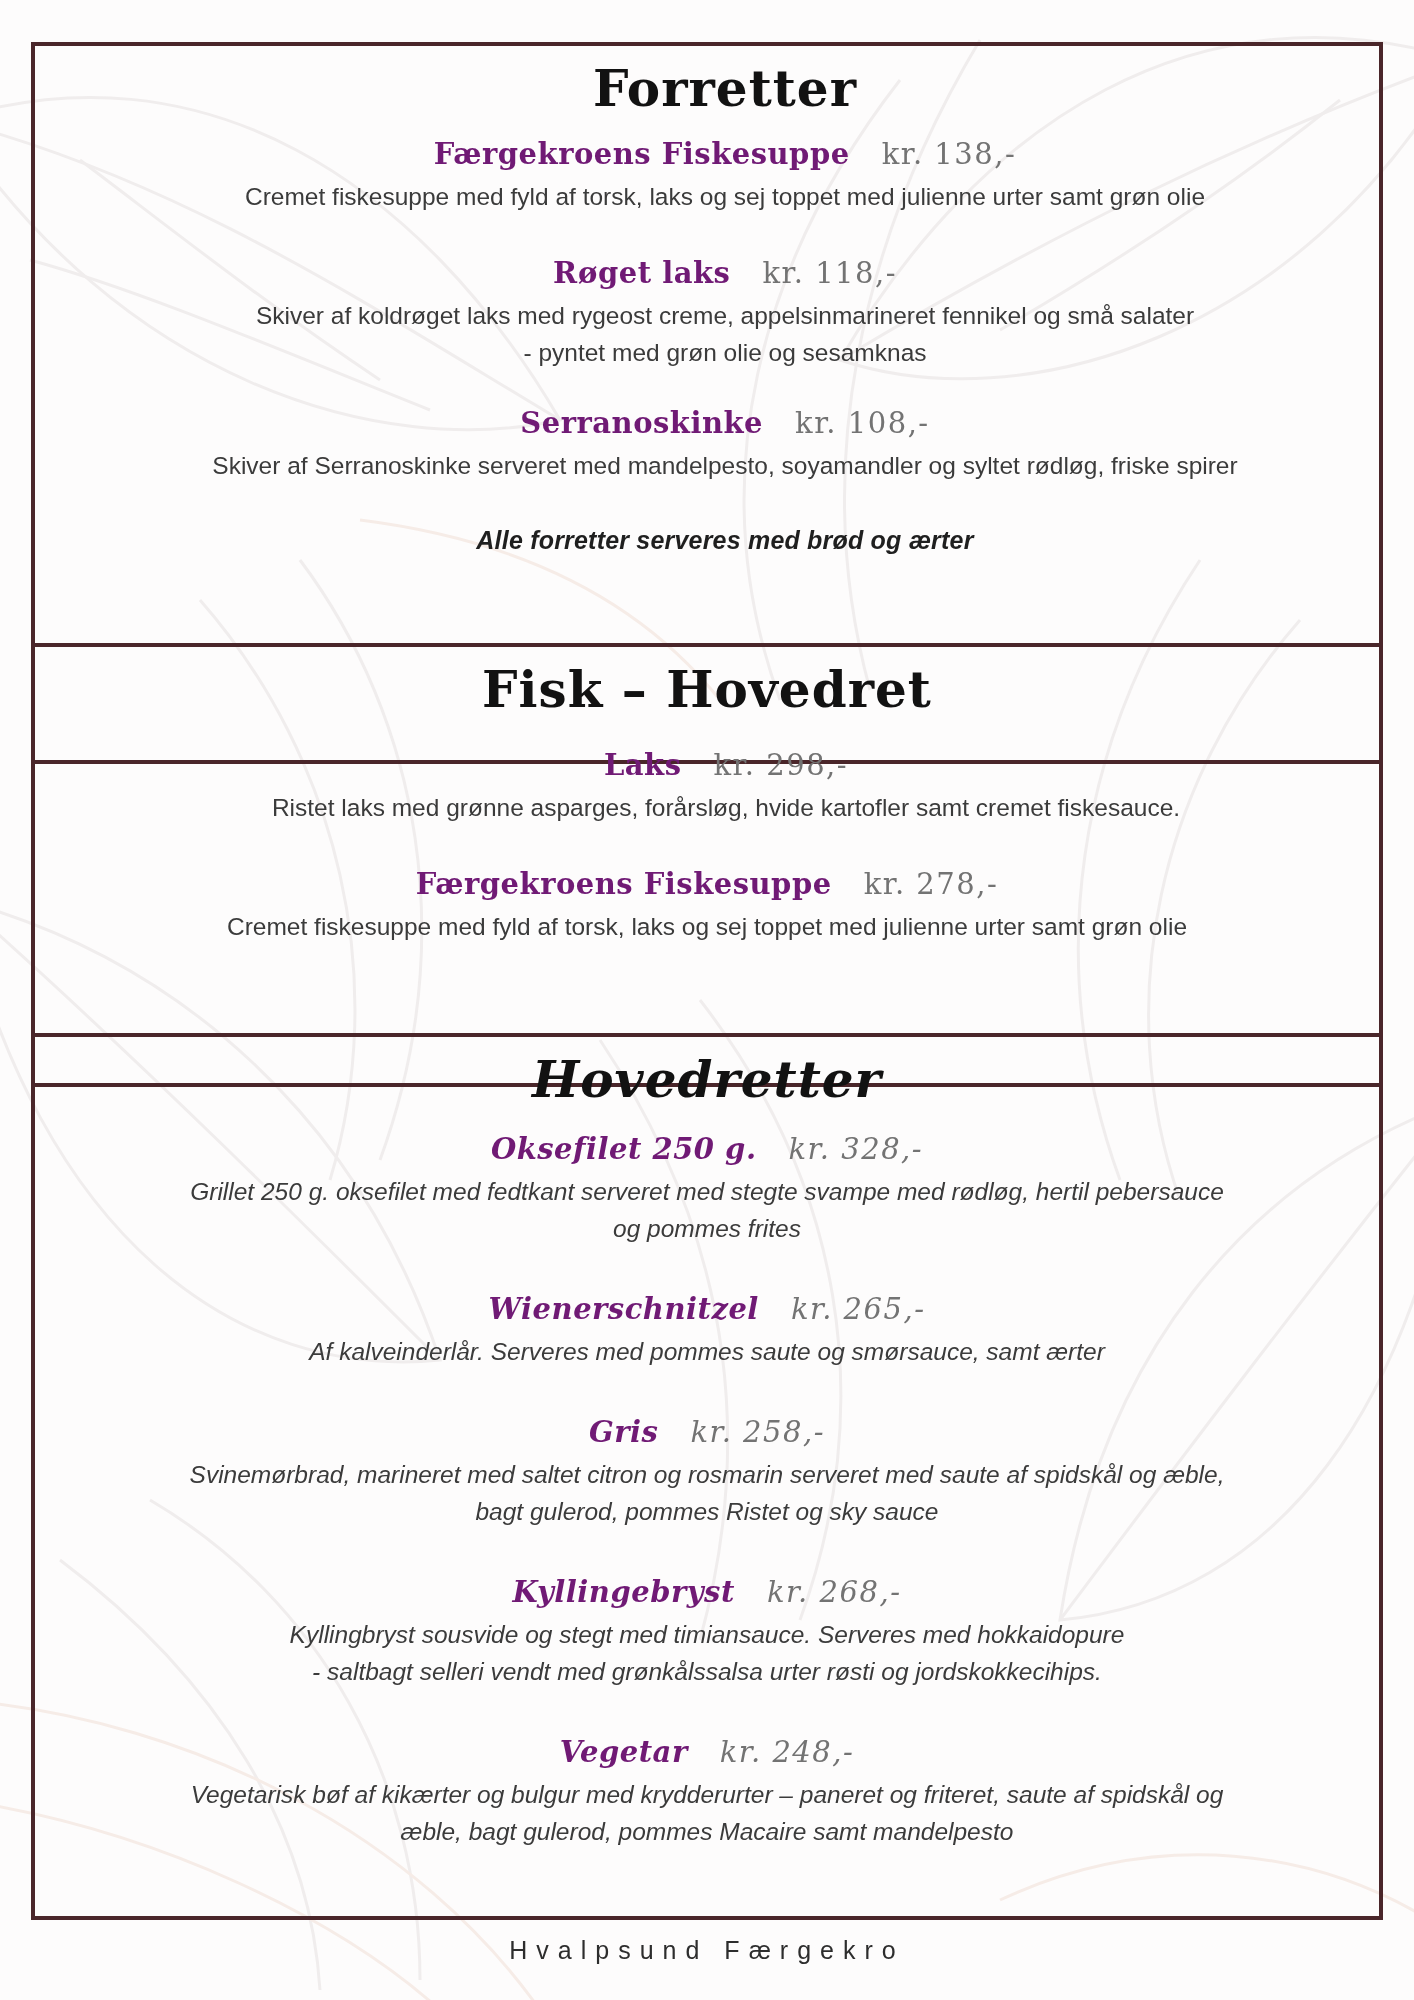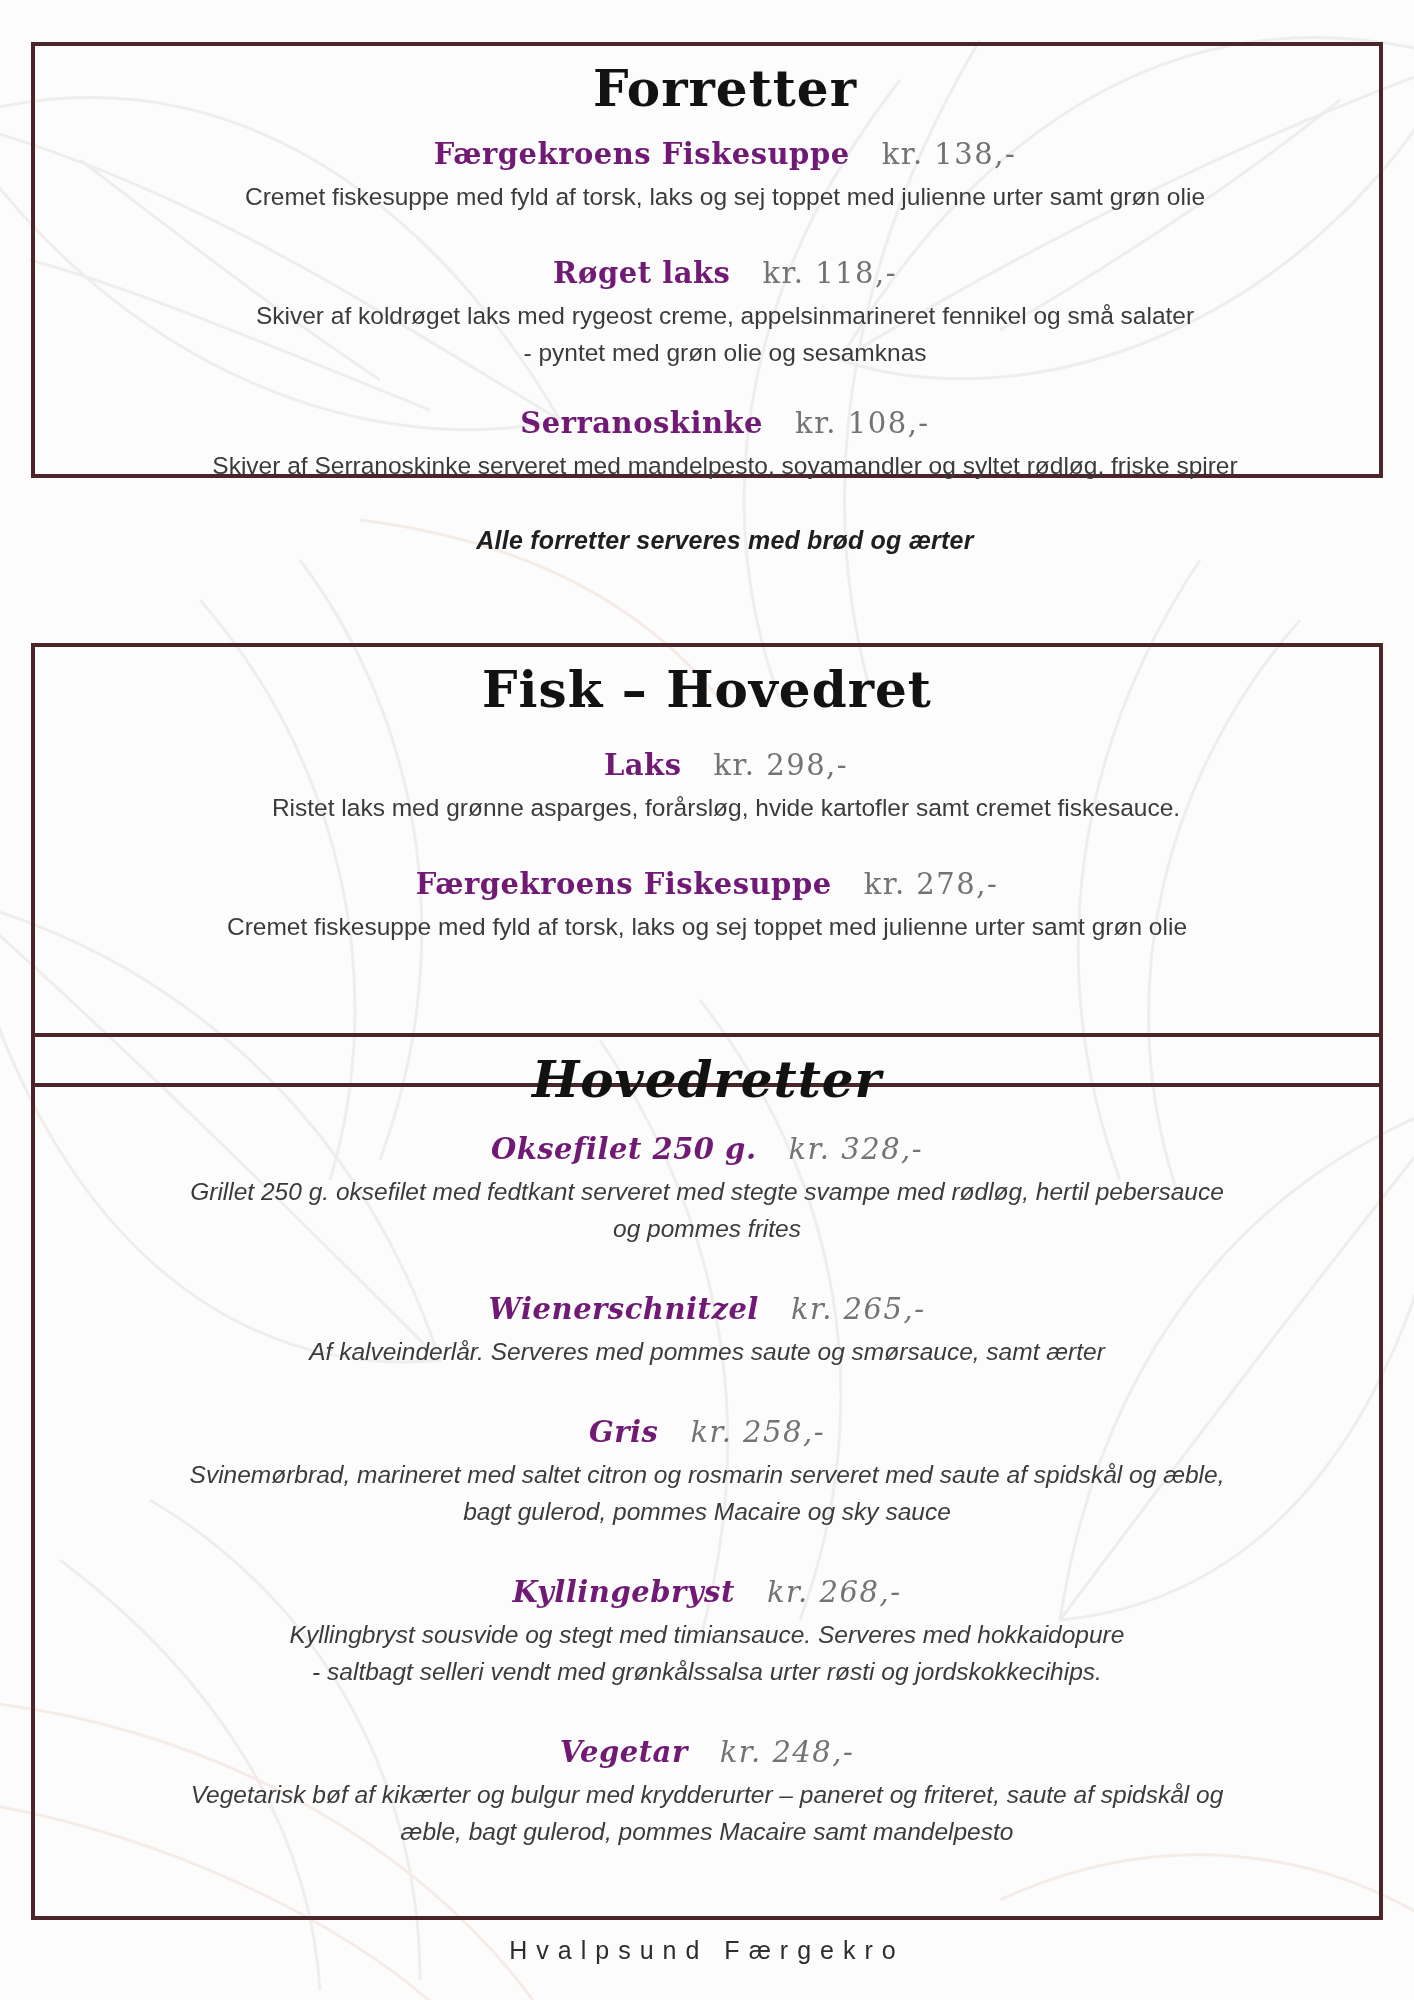--- a/index.html
+++ b/index.html
@@ -12,21 +12,21 @@
   }
   .watermark{
     position:absolute;inset:0;z-index:0;pointer-events:none;
   }
   .menu-box{
     position:absolute;left:31px;width:1352px;
     border:4px solid #4a262a;
     box-sizing:border-box;text-align:center;
     z-index:1;background:transparent;
   }
-  #box-forretter{top:42px;height:436px;padding-left:36px;}
+  #box-forretter{top:42px;height:722px;padding-left:36px;}
   #box-fisk{top:643px;height:444px;}
   #box-hovedretter{top:1033px;height:887px;font-style:italic;}
 
   .section-title{
     font-family:"DejaVu Serif","Liberation Serif",serif;
     font-weight:700;font-size:50px;line-height:62px;
     color:#121212;letter-spacing:1px;margin-top:12px;
   }
   .menu-item{margin-top:44px;}
   .item-header{font-size:29px;line-height:36px;white-space:nowrap;}
@@ -182,21 +182,21 @@
     </div>
   </div>
 
   <div class="menu-item">
     <div class="item-header">
       <span class="item-name">Gris</span>
       <span class="item-price">kr. 258,-</span>
     </div>
     <div class="item-desc">
       <div class="desc-line">Svinemørbrad, marineret med saltet citron og rosmarin serveret med saute af spidskål og æble,</div>
-      <div class="desc-line">bagt gulerod, pommes Macaire og sky sauce</div>
+      <div class="desc-line">bagt gulerod, pommes Ristet og sky sauce</div>
     </div>
   </div>
 
   <div class="menu-item">
     <div class="item-header">
       <span class="item-name">Kyllingebryst</span>
       <span class="item-price">kr. 268,-</span>
     </div>
     <div class="item-desc">
       <div class="desc-line">Kyllingbryst sousvide og stegt med timiansauce. Serveres med hokkaidopure</div>

